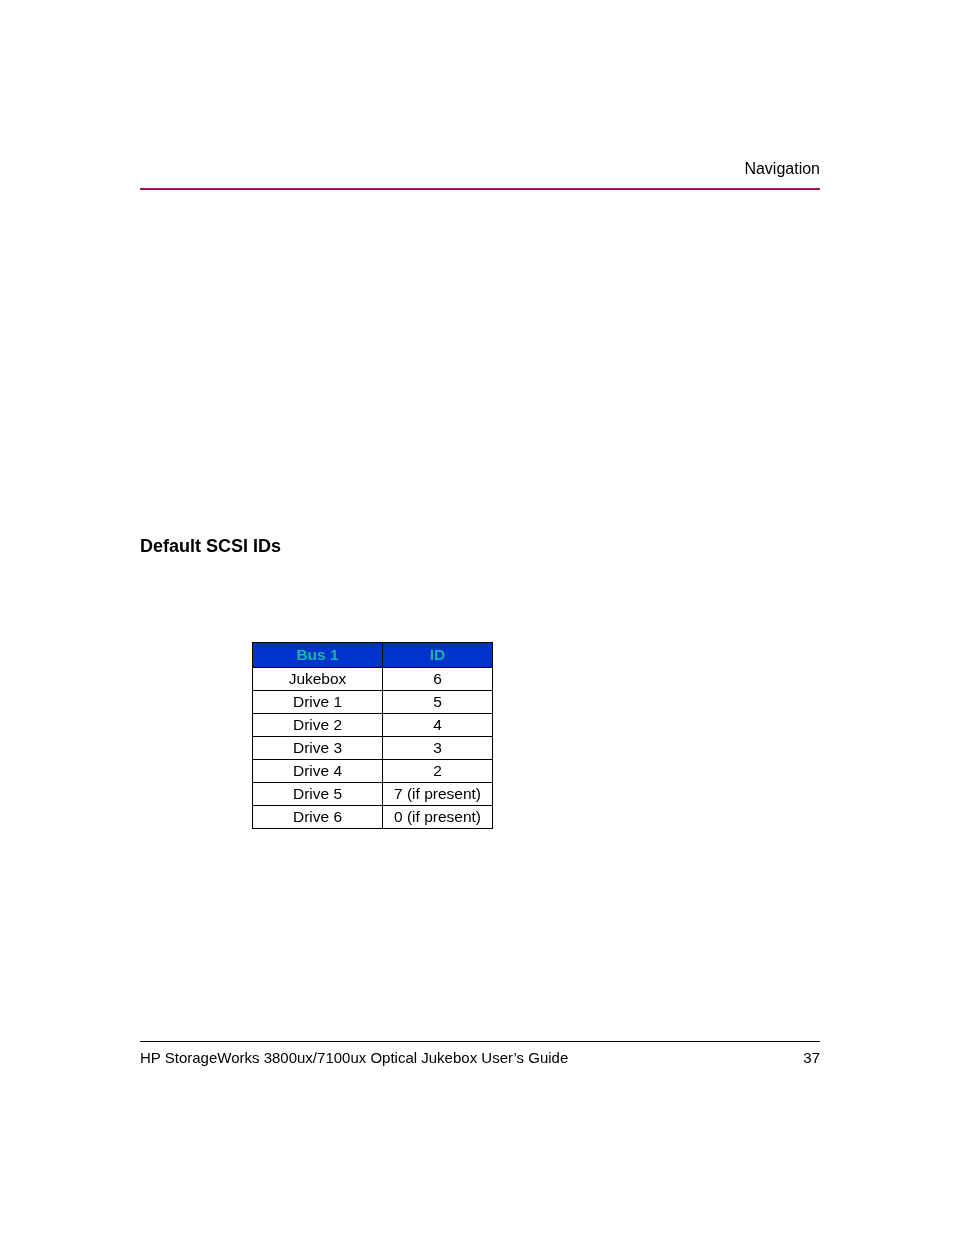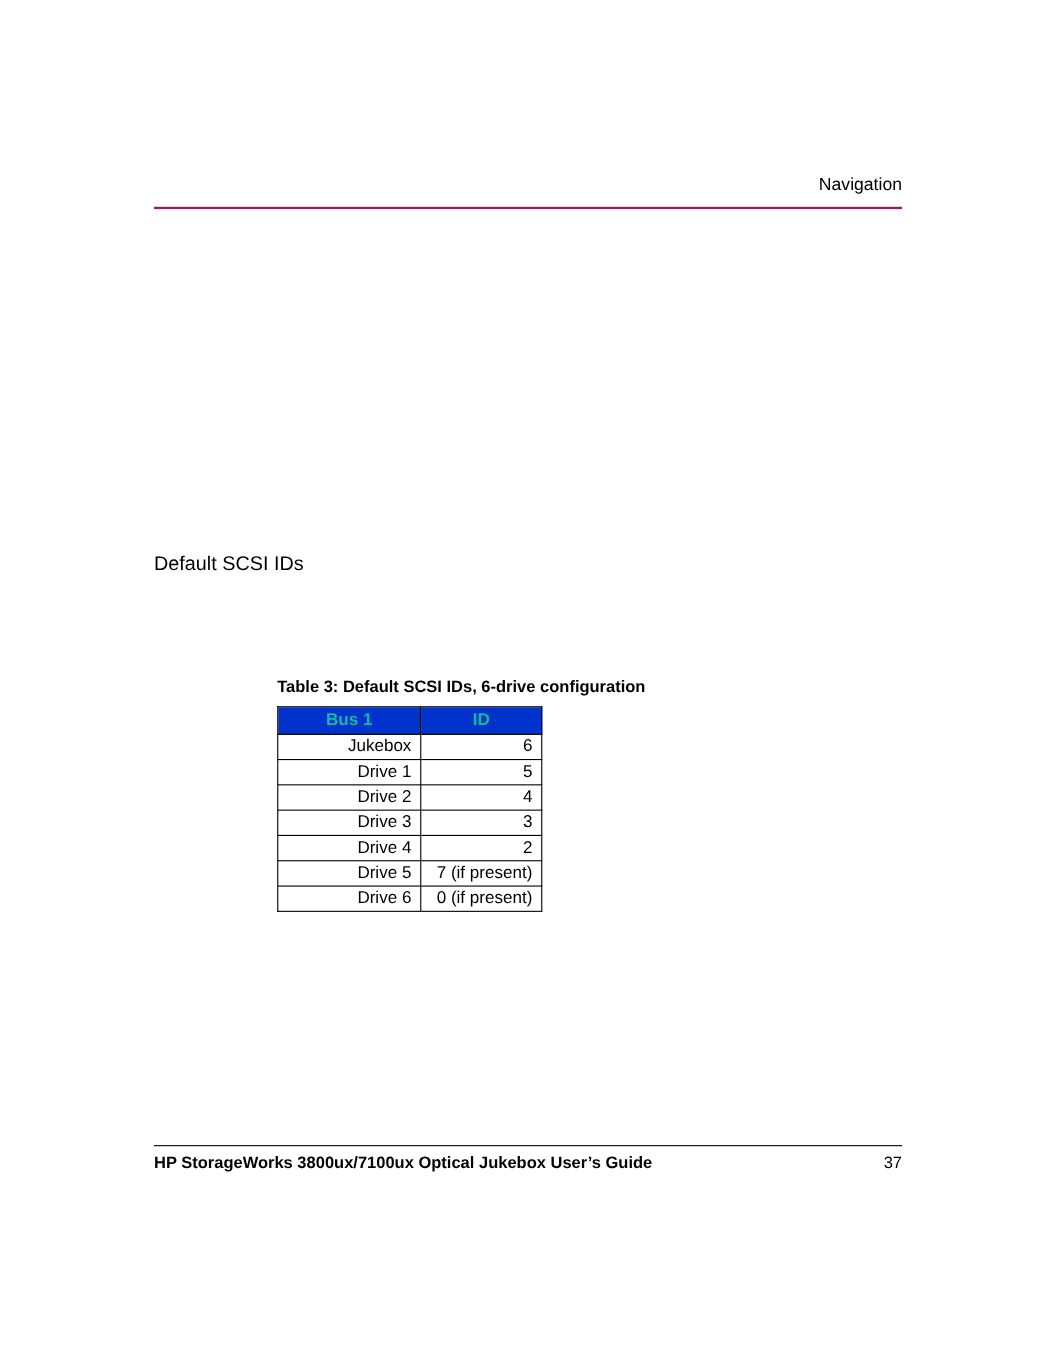--- a/index.html
+++ b/index.html
@@ -36,24 +36,24 @@
   }
   .h1 {
     position: absolute;
     top: 60px;
     left: 0;
     font-size: 24px;
     font-weight: 700;
   }
   .h2 {
     position: absolute;
-    top: 342px;
+    top: 376px;
     left: 0;
     font-size: 18px;
-    font-weight: 400;
+    font-weight: 700;
   }
   .table-caption {
     position: absolute;
     top: 456px;
     left: 112px;
     font-size: 15px;
     font-weight: 700;
   }
   .table-wrap {
     position: absolute;
@@ -70,56 +70,54 @@
     font-weight: 700;
     border: 1px solid #000;
     padding: 3px 8px;
     text-align: center;
   }
   th.col-bus { width: 130px; }
   th.col-id  { width: 110px; }
   td {
     border: 1px solid #000;
     padding: 2px 8px;
-    text-align: right;
+    text-align: center;
     font-weight: 400;
   }
   .bottom-rule {
     position: absolute;
     bottom: 28px;
     left: 0;
     width: 680px;
     height: 1px;
     background: #000;
   }
   .footer-left {
     position: absolute;
     bottom: 4px;
     left: 0;
     font-size: 15px;
-    font-weight: bold;
   }
   .footer-right {
     position: absolute;
     bottom: 4px;
     right: 0;
     font-size: 15px;
   }
 </style>
 </head>
 <body>
 
 <div class="page">
 
   <div class="header-label">Navigation</div>
   <div class="top-rule"></div>
 
   <h2 class="h2">Default SCSI IDs</h2>
 
-  <div class="table-caption">Table 3:  Default SCSI IDs, 6-drive configuration</div>
 
   <div class="table-wrap">
     <table>
       <thead>
         <tr>
           <th class="col-bus">Bus 1</th>
           <th class="col-id">ID</th>
         </tr>
       </thead>
       <tbody>

